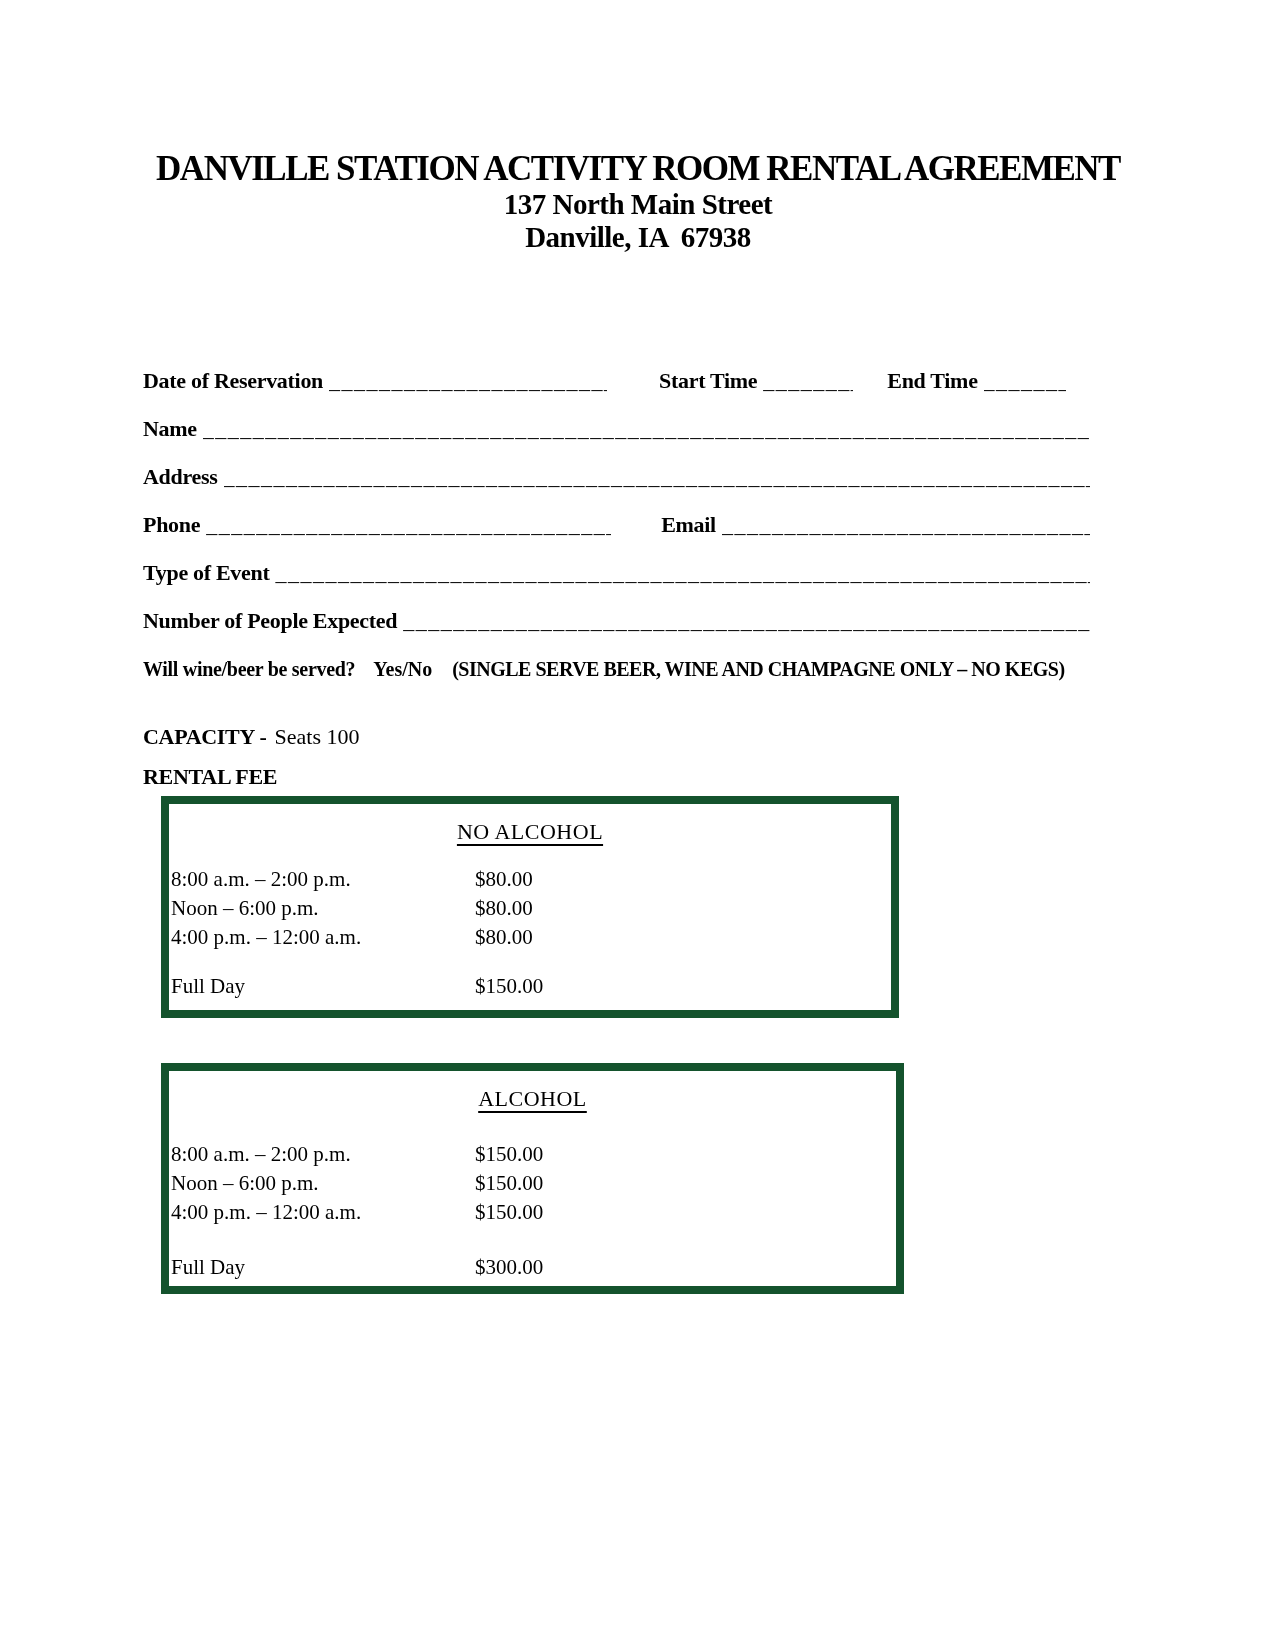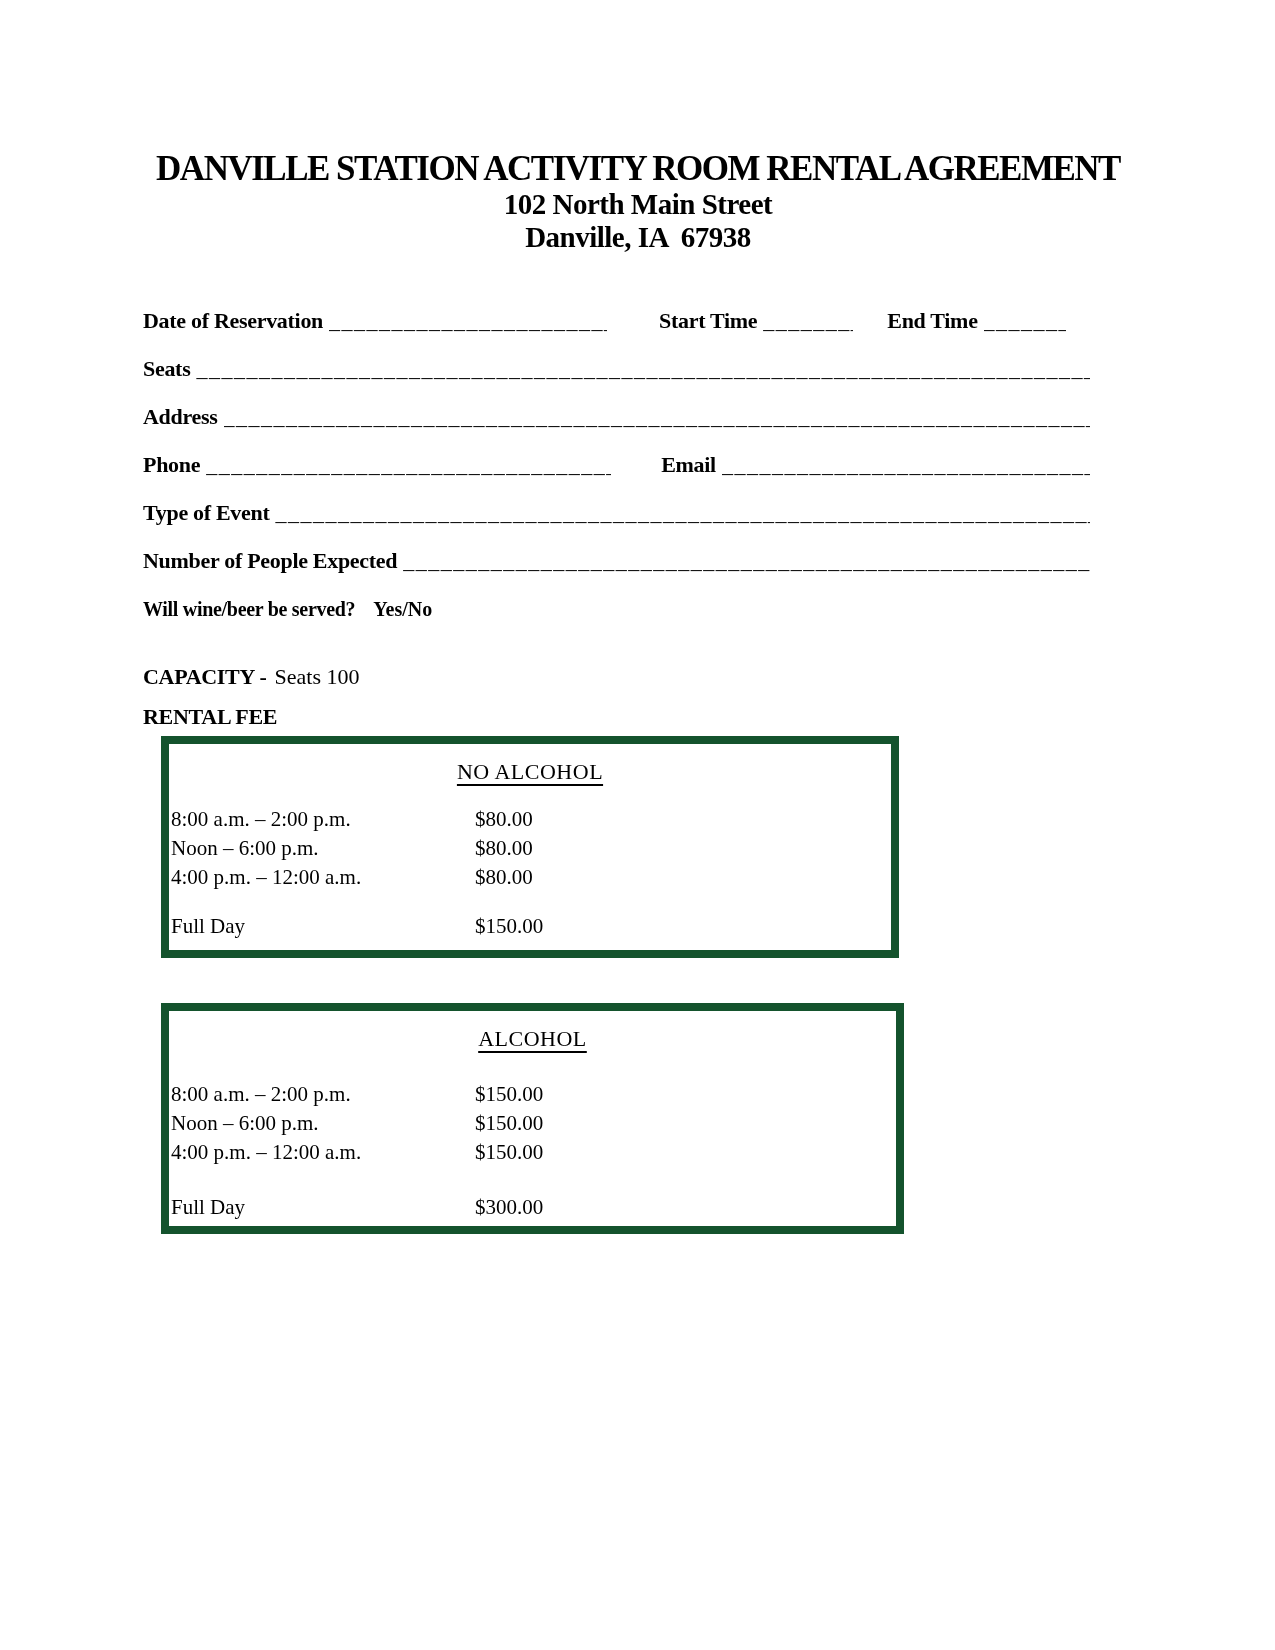--- a/index.html
+++ b/index.html
@@ -21,21 +21,21 @@
   .header .title {
     font-size: 35px; font-weight: bold; line-height: 38px;
     letter-spacing: -1.5px; white-space: pre;
   }
   .header .subline {
     font-size: 29px; font-weight: bold; line-height: 33px;
     letter-spacing: -0.5px; white-space: pre;
   }
 
   
-  .form { margin-top: 52px; }
+  .form { margin-top: 112px; }
   .frow {
     display: flex;
     align-items: stretch;
     height: 30px;
     line-height: 30px;
     margin-bottom: 18px;
     font-size: 22px;
     white-space: nowrap;
   }
   .lbl { font-weight: bold; letter-spacing: -0.3px; flex: 0 0 auto; }
@@ -95,37 +95,37 @@
   .no-alcohol .pfull { margin-top: 20px; }
   .alcohol    .pfull { margin-top: 26px; }
 </style>
 </head>
 <body>
 
 <div class="page">
 
   <div class="header">
     <div class="title">DANVILLE STATION ACTIVITY ROOM RENTAL AGREEMENT</div>
-    <div class="subline">102 North Main Street</div>
+    <div class="subline">137 North Main Street</div>
     <div class="subline">Danville, IA  67938</div>
   </div>
 
   <div class="form">
 
     <div class="frow">
       <span class="lbl">Date of Reservation</span>
       <span class="blank w-date">________________________________________</span>
       <span class="lbl gap-start">Start Time</span>
       <span class="blank w-start">____________</span>
       <span class="lbl gap-end">End Time</span>
       <span class="blank w-end">____________</span>
     </div>
 
     <div class="frow trim">
-      <span class="lbl">Seats</span>
+      <span class="lbl">Name</span>
       <span class="blank grow">____________________________________________________________________________________________________</span>
     </div>
 
     <div class="frow trim">
       <span class="lbl">Address</span>
       <span class="blank grow">____________________________________________________________________________________________________</span>
     </div>
 
     <div class="frow trim">
       <span class="lbl">Phone</span>
@@ -140,20 +140,21 @@
     </div>
 
     <div class="frow trim">
       <span class="lbl">Number of People Expected</span>
       <span class="blank grow">____________________________________________________________________________________________________</span>
     </div>
 
     <div class="frow wine">
       <span class="lbl">Will wine/beer be served?</span>
       <span class="opts">Yes/No</span>
+      <span class="note">(SINGLE SERVE BEER, WINE AND CHAMPAGNE ONLY – NO KEGS)</span>
     </div>
 
     <div class="frow capacity">
       <span class="lbl">CAPACITY -</span>
       <span class="val">Seats 100</span>
     </div>
 
     <div class="frow rentalfee">
       <span class="lbl">RENTAL FEE</span>
     </div>

